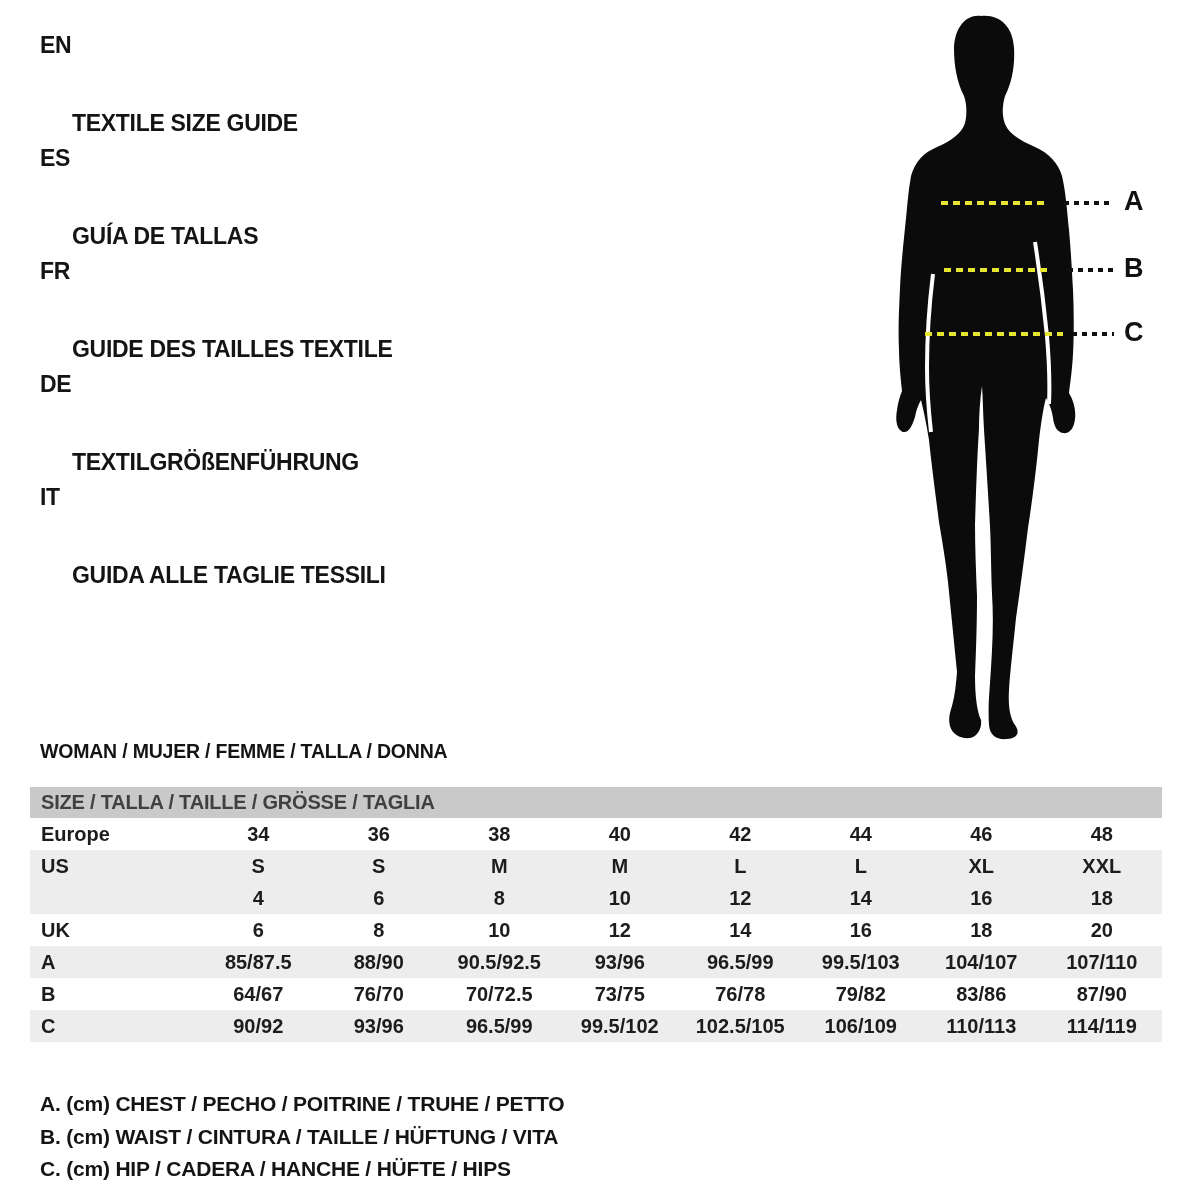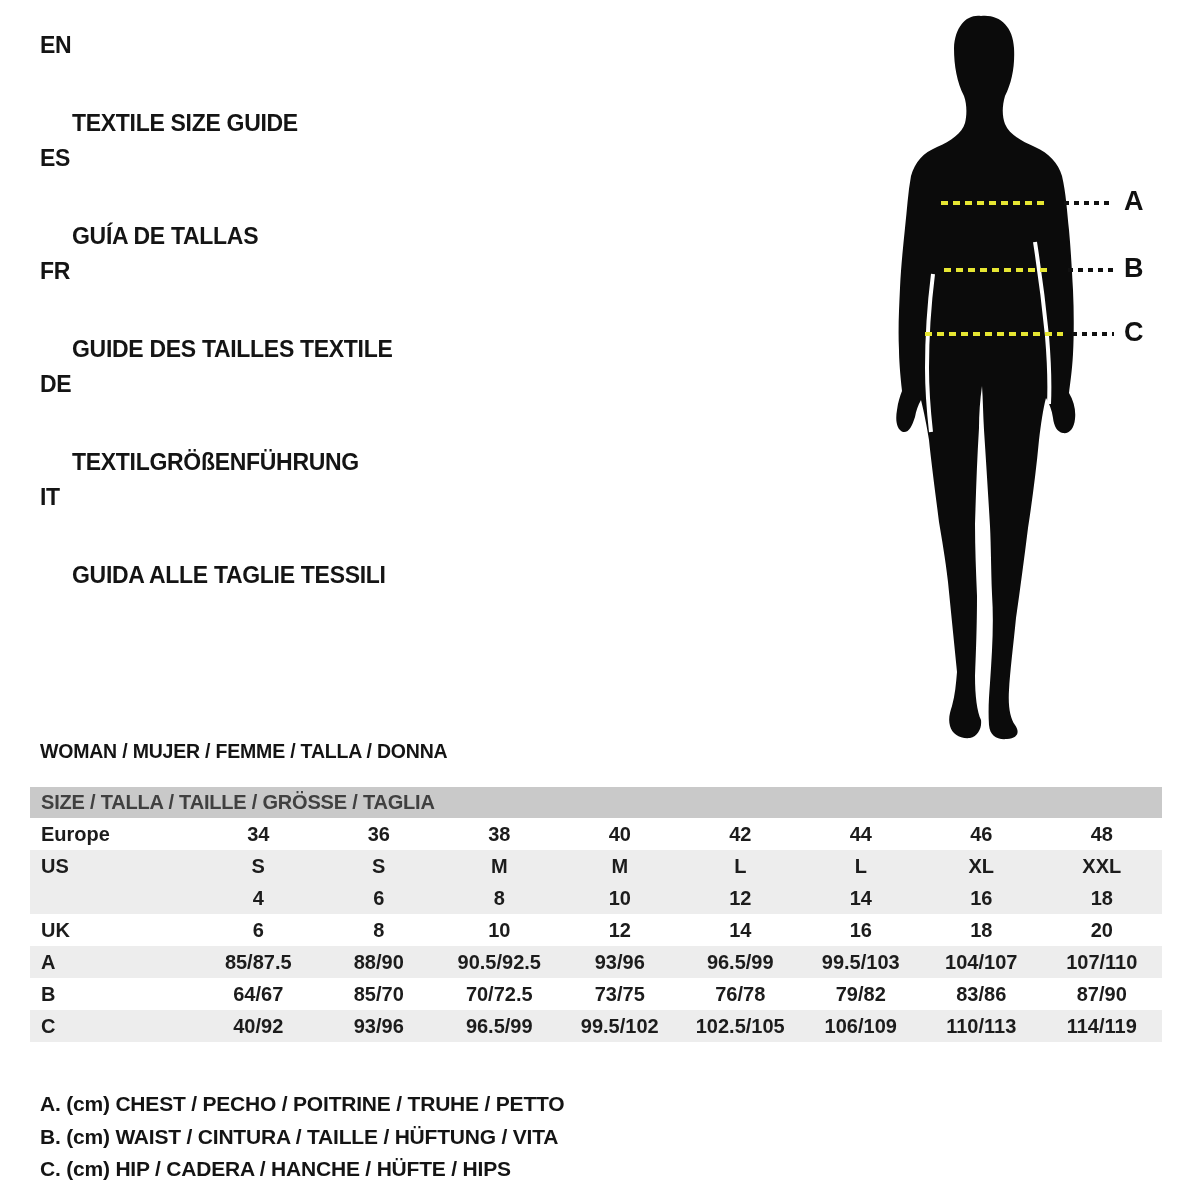--- a/index.html
+++ b/index.html
@@ -200,32 +200,32 @@
     <div class="t-cell">93/96</div>
     <div class="t-cell">96.5/99</div>
     <div class="t-cell">99.5/103</div>
     <div class="t-cell">104/107</div>
     <div class="t-cell">107/110</div>
   </div>
 
   <div class="t-row">
     <div class="t-label">B</div>
     <div class="t-cell">64/67</div>
-    <div class="t-cell">85/70</div>
+    <div class="t-cell">76/70</div>
     <div class="t-cell">70/72.5</div>
     <div class="t-cell">73/75</div>
     <div class="t-cell">76/78</div>
     <div class="t-cell">79/82</div>
     <div class="t-cell">83/86</div>
     <div class="t-cell">87/90</div>
   </div>
 
   <div class="t-row shade">
     <div class="t-label">C</div>
-    <div class="t-cell">40/92</div>
+    <div class="t-cell">90/92</div>
     <div class="t-cell">93/96</div>
     <div class="t-cell">96.5/99</div>
     <div class="t-cell">99.5/102</div>
     <div class="t-cell">102.5/105</div>
     <div class="t-cell">106/109</div>
     <div class="t-cell">110/113</div>
     <div class="t-cell">114/119</div>
   </div>
 </div>
 

